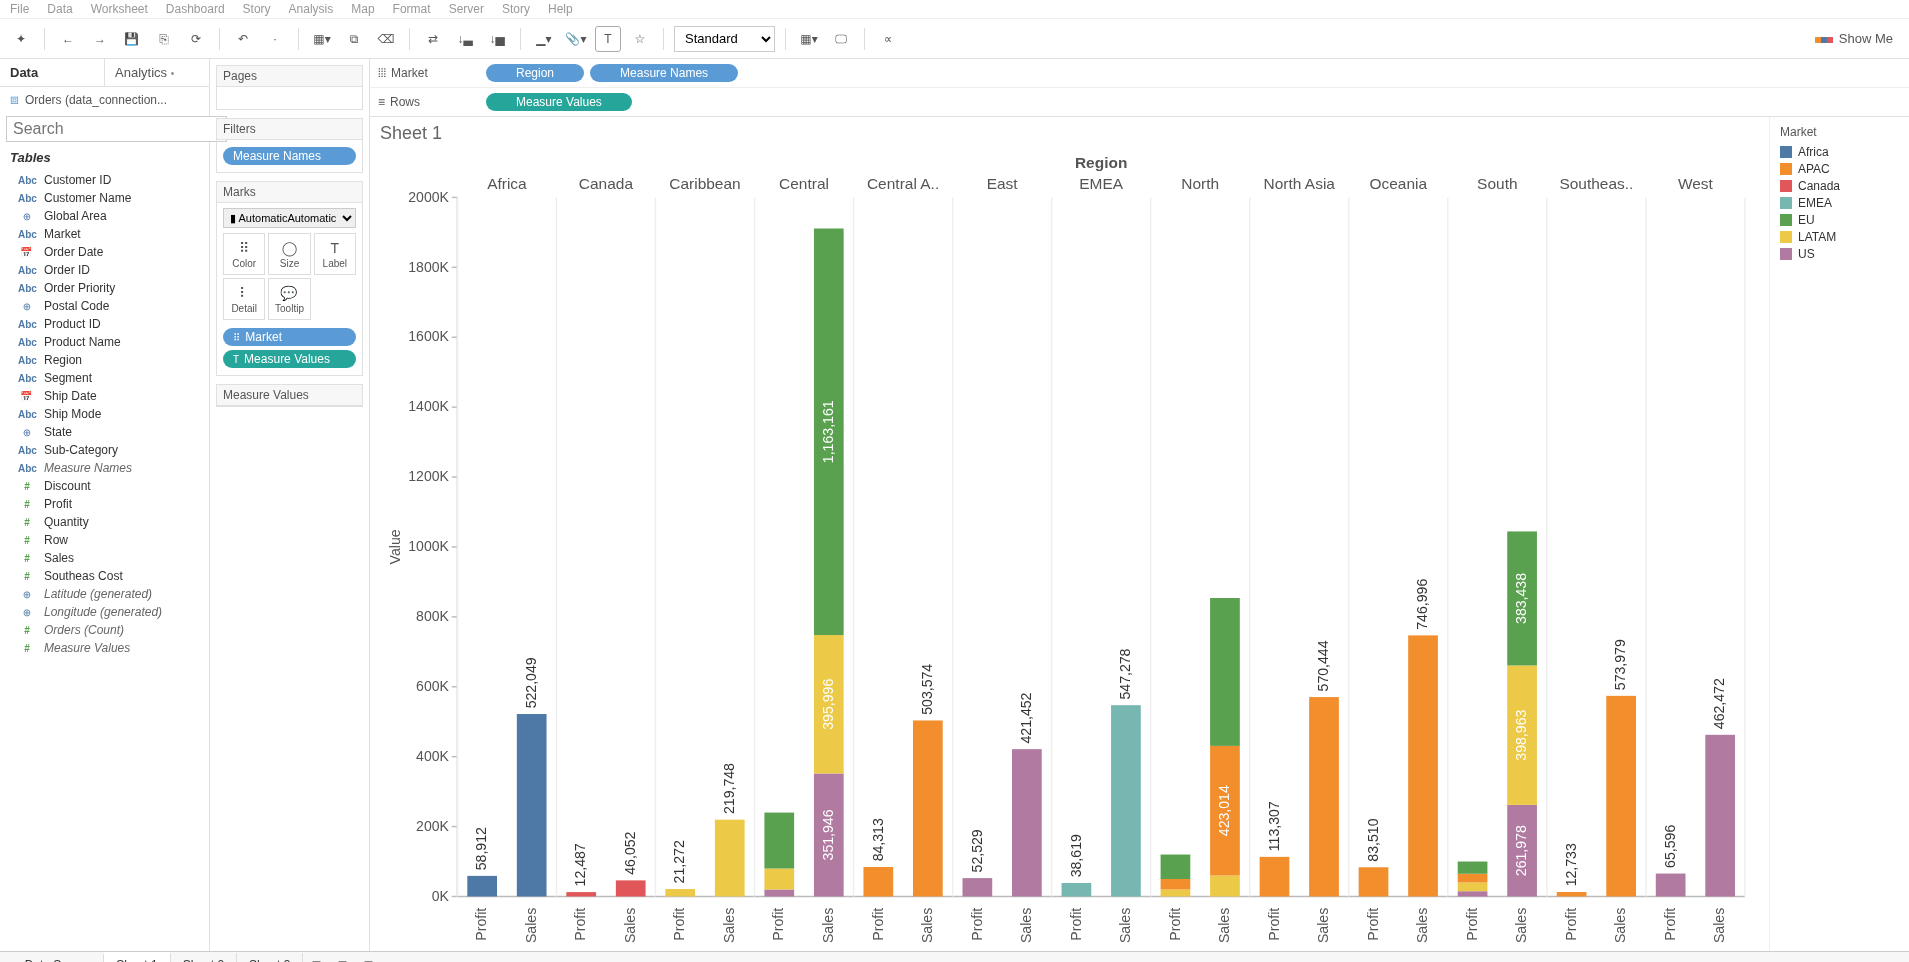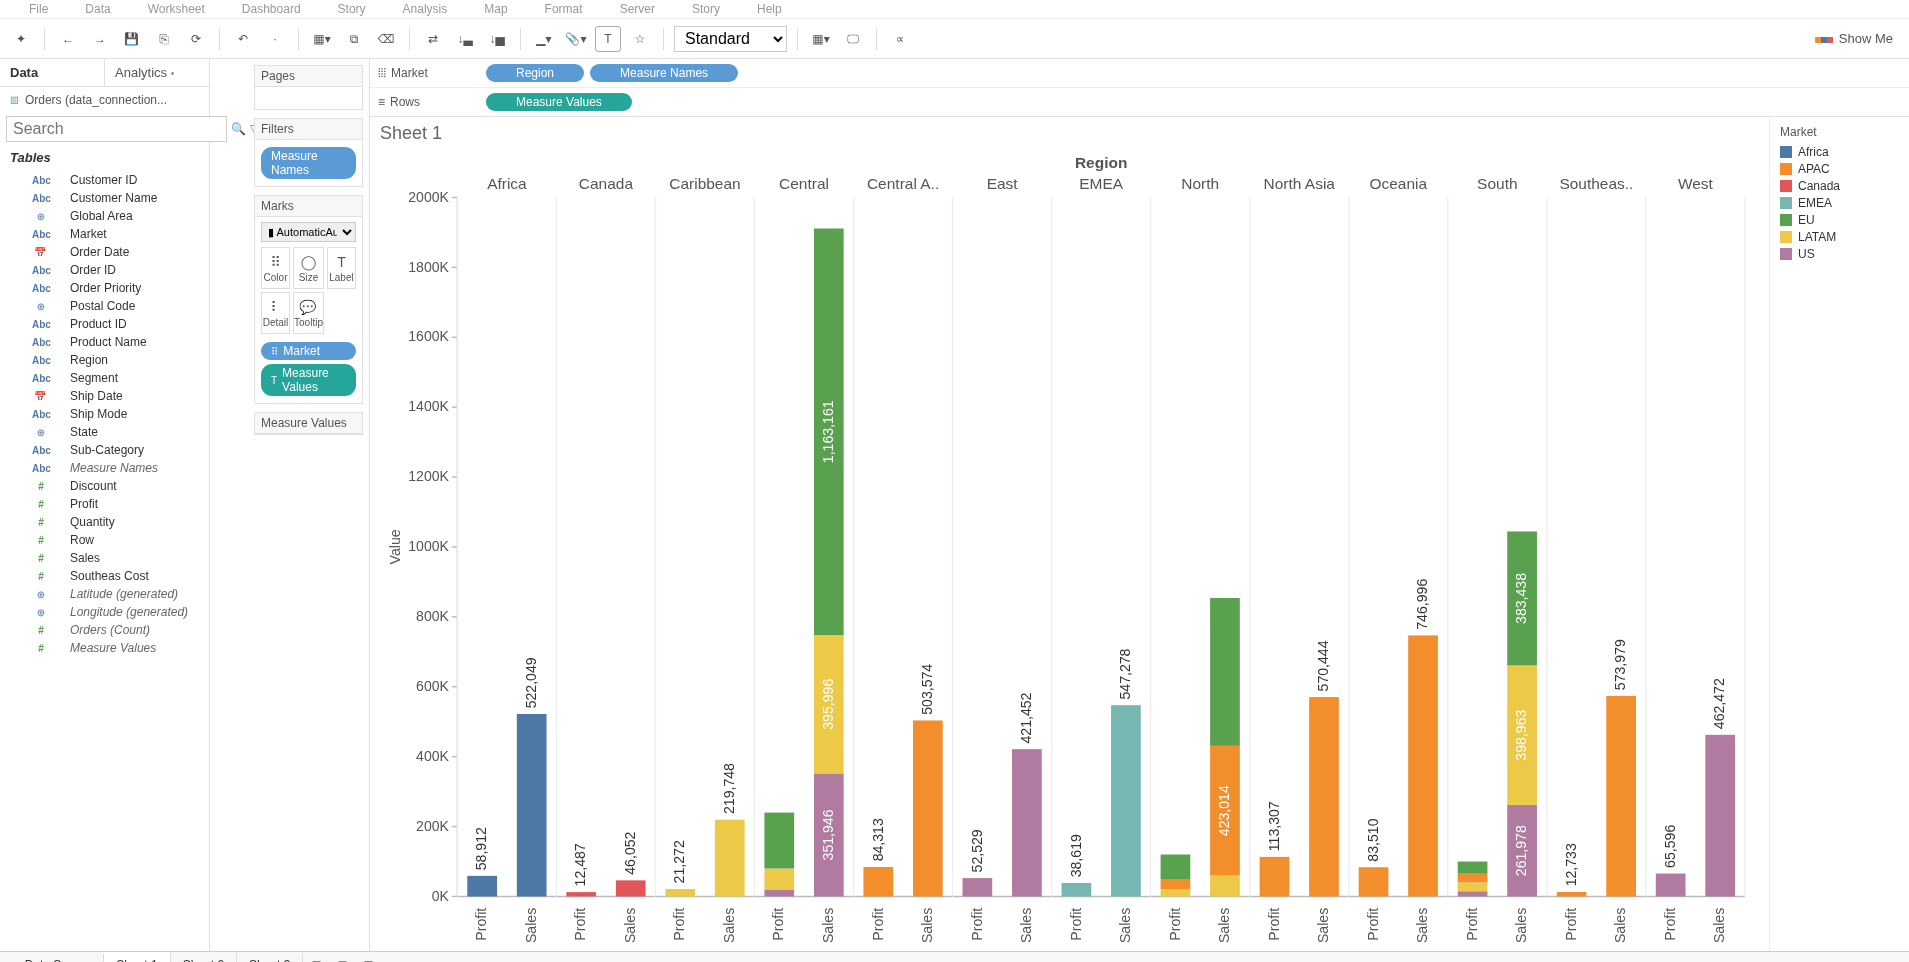--- a/index.html
+++ b/index.html
@@ -1,55 +1,55 @@
 <!DOCTYPE html>
 <html><head>
 <meta charset="utf-8">
 <style>
 * { box-sizing: border-box; margin: 0; padding: 0; font-family: "Segoe UI", Arial, sans-serif; }
 body { background: #fff; font-size: 12px; color: #333; overflow: hidden; }
 
 .menubar { display: flex; gap: 18px; padding: 2px 10px; color: #999; font-size: 12px; border-bottom: 1px solid #eee; }
-.menubar span { cursor: default; margin-left: 19px; }
+.menubar span { cursor: default; }
 
 .toolbar { display: flex; align-items: center; gap: 6px; padding: 4px 8px; border-bottom: 1px solid #e0e0e0; height: 40px; }
 .toolbar .sep { width: 1px; height: 22px; background: #ddd; margin: 0 4px; }
 .toolbar .btn { width: 26px; height: 26px; display: flex; align-items: center; justify-content: center; color: #555; border-radius: 3px; cursor: pointer; }
-.toolbar select { height: 26px; border: 1px solid #ccc; padding: 0 20px 0 6px; font-size: 16px; background: #fff; }
+.toolbar select { height: 26px; border: 1px solid #ccc; padding: 0 20px 0 6px; font-size: 13px; background: #fff; }
 .toolbar .spacer { flex: 1; }
 .showme { display: flex; align-items: center; gap: 6px; color: #555; font-size: 13px; padding: 0 8px; cursor: pointer; }
 .showme .sq { display: inline-block; width: 6px; height: 6px; }
 
 .main { display: flex; height: calc(100vh - 70px); }
 
 
 .data-panel { width: 210px; border-right: 1px solid #e0e0e0; display: flex; flex-direction: column; }
 .tabbar { display: flex; border-bottom: 1px solid #e0e0e0; }
 .tabbar .tab { flex: 1; padding: 6px 10px; font-size: 13px; color: #555; cursor: pointer; }
 .tabbar .tab.active { font-weight: bold; color: #333; }
 .tabbar .tab.inactive { border-left: 1px solid #e0e0e0; }
 .dot { color: #888; font-size: 10px; }
 .ds-row { display: flex; align-items: center; gap: 6px; padding: 4px 10px; color: #555; font-size: 12px; }
 .ds-icon { color: #5a9bd5; font-size: 14px; }
 .search-row { display: flex; gap: 4px; padding: 4px 6px; align-items: center; }
 .search-row input { flex: 1; border: 1px solid #ccc; padding: 3px 6px; font-size: 16px; }
 .search-row .ic { color: #888; cursor: pointer; }
 .tables-hdr { font-weight: bold; font-size: 13px; padding: 4px 10px; font-style: italic; }
 .field-list { flex: 1; overflow-y: auto; padding: 2px 0; }
-.field { display: flex; align-items: center; gap: 20px; padding: 2px 10px 2px 32px; font-size: 12px; color: #333; cursor: pointer; }
+.field { display: flex; align-items: center; gap: 8px; padding: 2px 10px 2px 18px; font-size: 12px; color: #333; cursor: pointer; }
 .field .ficon { width: 18px; font-size: 10px; text-align: center; }
 .abc { color: #4e79a7; font-weight: bold; }
 .hash { color: #59a14f; font-weight: bold; }
 .date { color: #4e79a7; }
 .globe { color: #4e79a7; }
 .italic { font-style: italic; color: #666; }
 
 
 .cards-col { width: 160px; border-right: 1px solid #e0e0e0; padding: 6px; display: flex; flex-direction: column; gap: 8px; }
-.card { border: 1px solid #e0e0e0; margin-left: 38px; }
+.card { border: 1px solid #e0e0e0; }
 .card-title { background: #f7f7f7; padding: 3px 6px; font-size: 12px; color: #555; border-bottom: 1px solid #e0e0e0; }
 .card-body { padding: 5px 6px; }
 .marks-sel { width: 100%; border: 1px solid #ccc; font-size: 11px; padding: 2px; margin-bottom: 5px; }
 .marks-grid { display: grid; grid-template-columns: repeat(3, 1fr); gap: 3px; }
 .mark-btn { border: 1px solid #ddd; height: 42px; display: flex; flex-direction: column; align-items: center; justify-content: center; font-size: 10px; color: #555; cursor: pointer; }
 .mark-btn .mi { font-size: 14px; margin-bottom: 2px; }
 .pill { display: inline-flex; align-items: center; gap: 5px; border-radius: 11px; padding: 2px 10px; font-size: 12px; color: #fff; margin: 2px 0; cursor: pointer; }
 .pill.blue { background: #5b9bd5; }
 .pill.green { background: #26a69a; }
 .pill .picon { font-size: 10px; }

